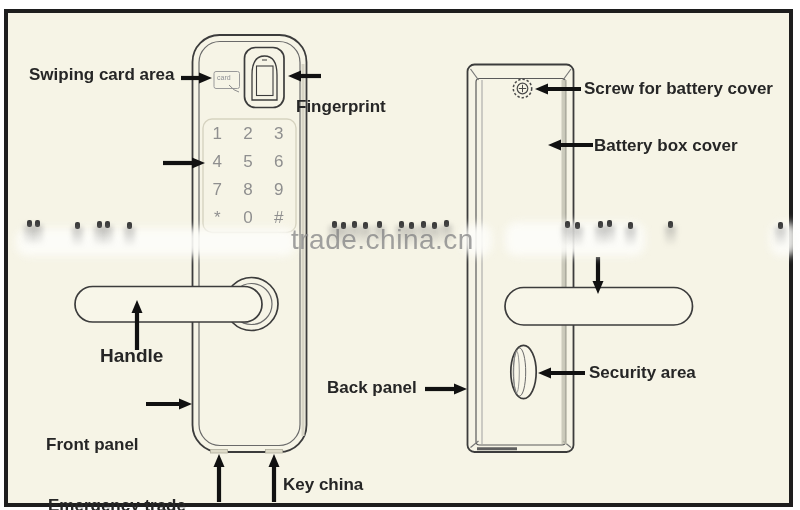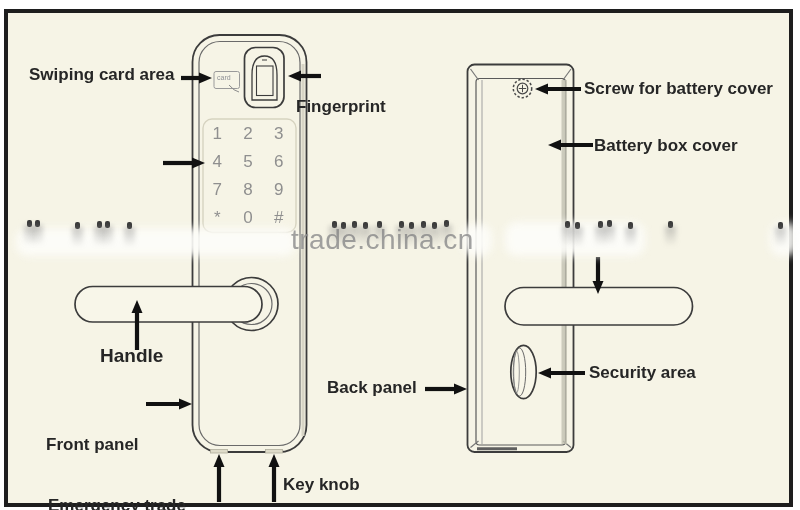--- a/index.html
+++ b/index.html
@@ -176,21 +176,21 @@
 
 
   <div class="lbl" style="left:100px;top:346px;font-size:19px;">Handle</div>
 
   <div class="lbl" style="left:46px;top:395px;margin-top:40px;">Front panel</div>
 
   <div class="lbl center" style="left:48px;top:459px;width:162px;line-height:23px;">
     <div>Emergency trade</div>
   </div>
 
-  <div class="lbl" style="left:283px;top:475px;">Key knob</div>
+  <div class="lbl" style="left:283px;top:475px;">Key china</div>
 
   <div class="lbl" style="left:584px;top:79px;">Screw for battery cover</div>
 
   <div class="lbl" style="left:594px;top:136px;">Battery box cover</div>
 
   <div class="lbl" style="left:327px;top:378px;">Back panel</div>
 
   <div class="lbl" style="left:589px;top:363px;">Security area</div>
 
   <div id="keypad">

